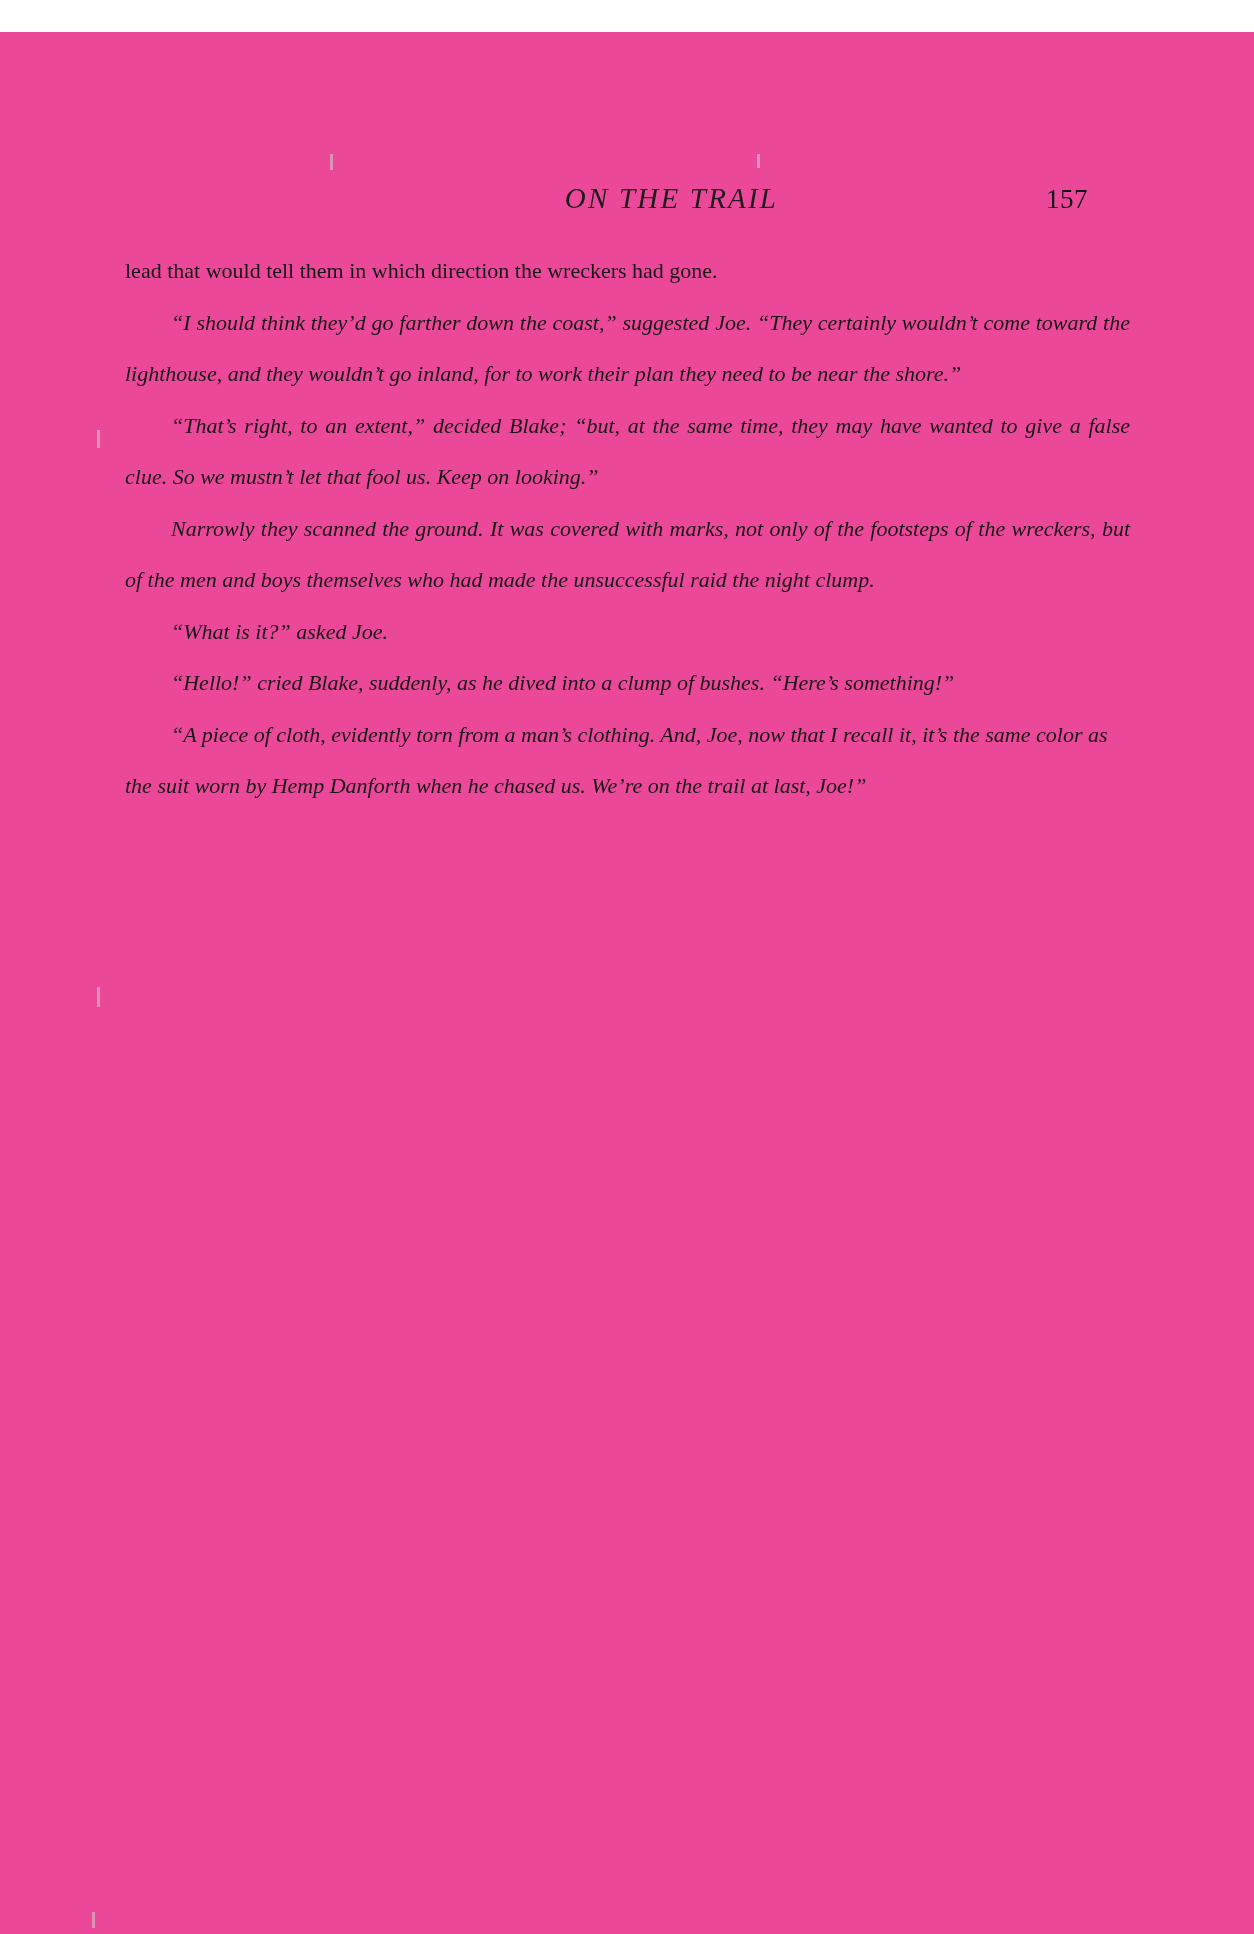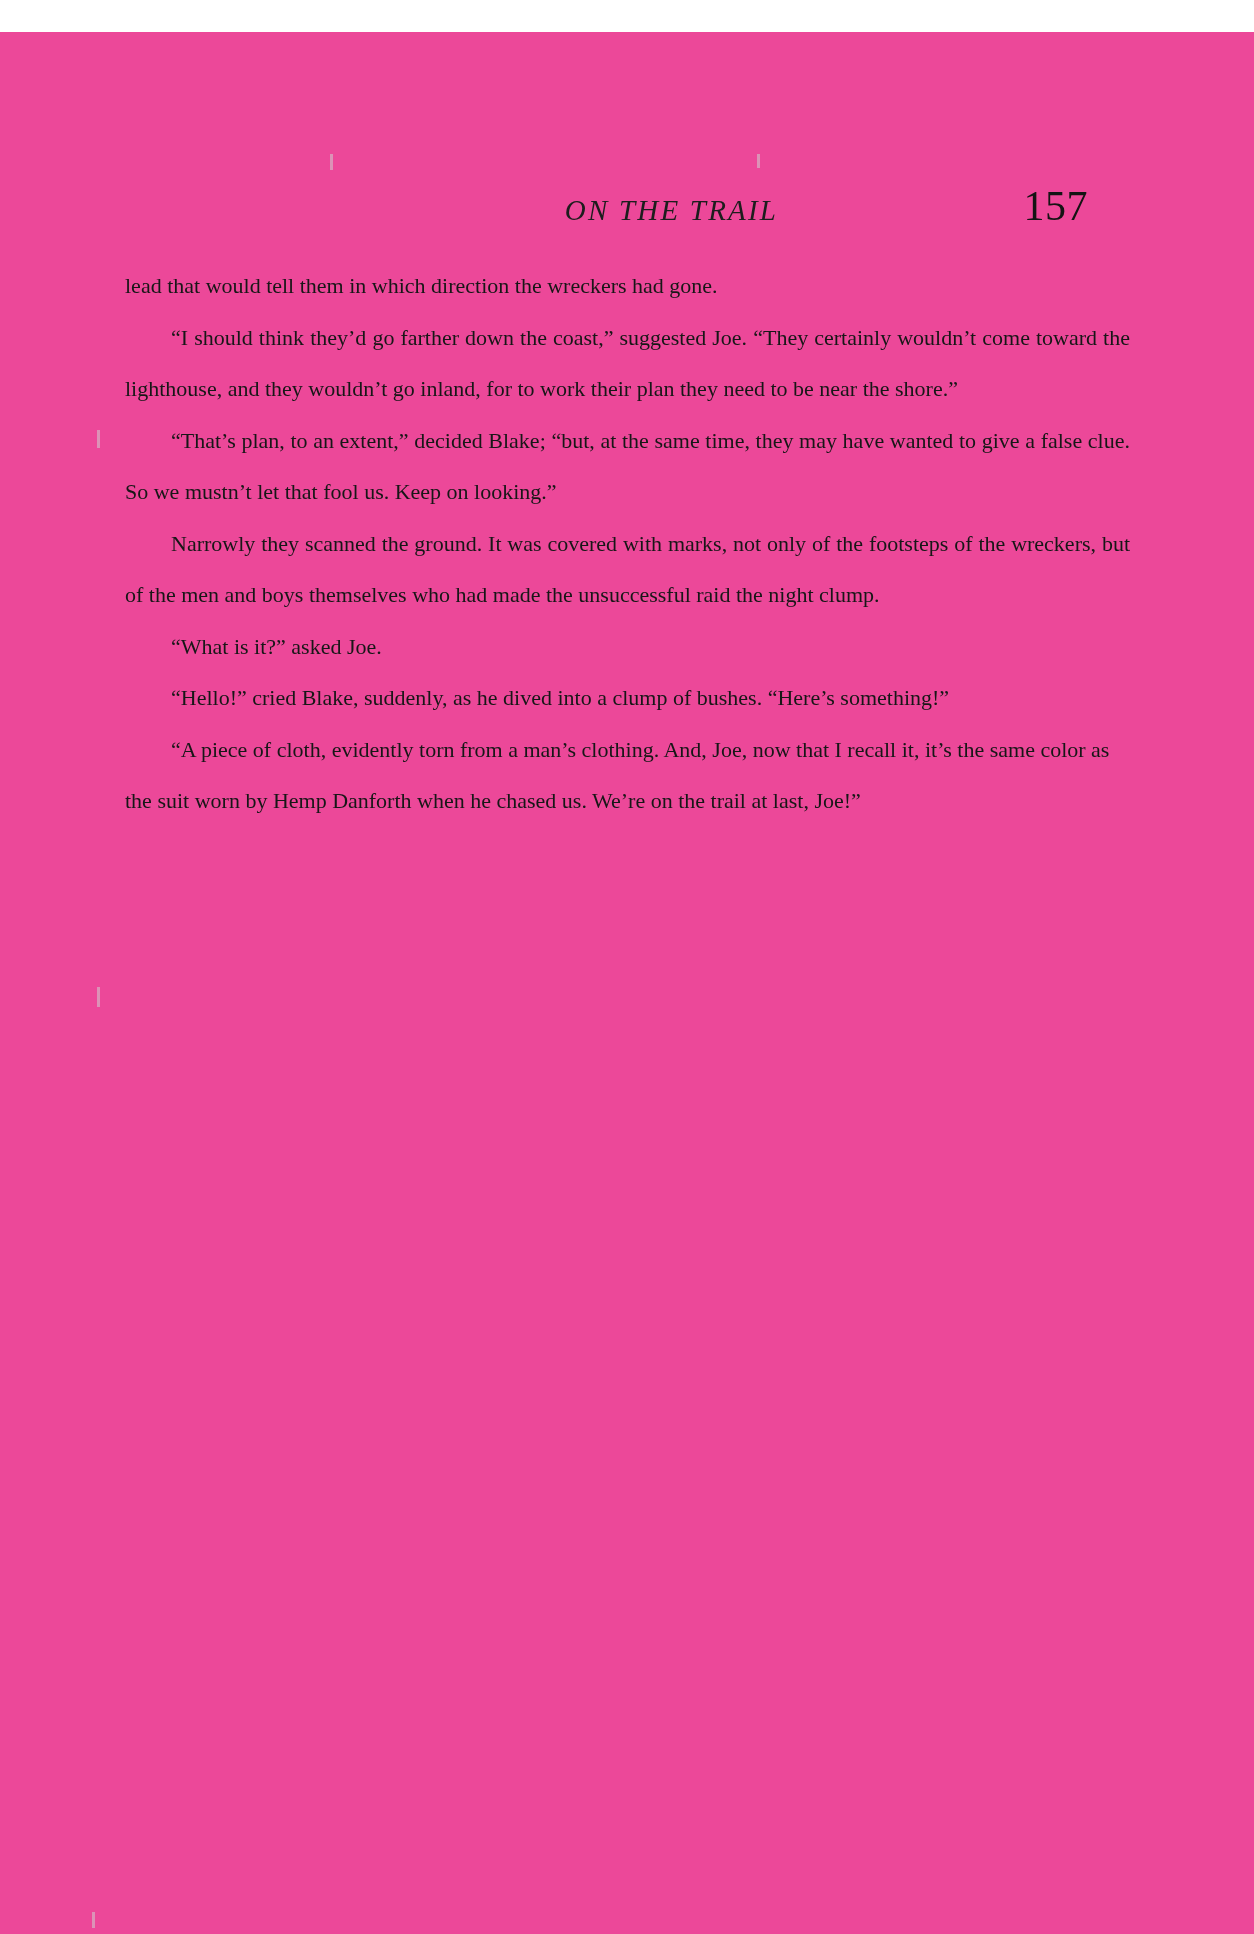--- a/index.html
+++ b/index.html
@@ -42,40 +42,41 @@
     width: 290px;
   }
   .running-head .head-title {
     font-style: italic;
     font-size: 29px;
     letter-spacing: 2.2px;
     color: #1d1d1d;
     white-space: nowrap;
   }
   .running-head .head-folio {
-    font-size: 42px;
+    font-size: 27px;
     letter-spacing: 0.5px;
     color: #141414;
     width: 160px;
     text-align: right;
     padding-right: 42px;
   }
   .body-text {
     font-size: 22px;
     line-height: 51.5px;
     text-align: justify;
     text-justify: inter-word;
     color: #171717;
   }
   .body-text p {
     margin: 0;
     text-indent: 0;
   }
   .body-text p.indent {
     text-indent: 46px;
+    font-style: italic;
   }
   .body-text p.last {
     text-align: left;
   }
   
   .speck {
     position: absolute;
     background: #cfcfcf;
     opacity: 0.55;
   }
@@ -95,21 +96,21 @@
 
     <div class="running-head">
       <span class="head-spacer"></span>
       <span class="head-title">ON THE TRAIL</span>
       <span class="head-folio">157</span>
     </div>
 
     <div class="body-text">
       <p>lead that would tell them in which direction the wreckers had gone.</p>
       <p class="indent">“I should think they’d go farther down the coast,” suggested Joe. “They certainly wouldn’t come toward the lighthouse, and they wouldn’t go inland, for to work their plan they need to be near the shore.”</p>
-      <p class="indent">“That’s plan, to an extent,” decided Blake; “but, at the same time, they may have wanted to give a false clue. So we mustn’t let that fool us. Keep on looking.”</p>
+      <p class="indent">“That’s right, to an extent,” decided Blake; “but, at the same time, they may have wanted to give a false clue. So we mustn’t let that fool us. Keep on looking.”</p>
       <p class="indent">Narrowly they scanned the ground. It was covered with marks, not only of the footsteps of the wreckers, but of the men and boys themselves who had made the unsuccessful raid the night clump.</p>
       <p class="indent">“What is it?” asked Joe.</p>
       <p class="indent">“Hello!” cried Blake, suddenly, as he dived into a clump of bushes. “Here’s something!”</p>
       <p class="indent last">“A piece of cloth, evidently torn from a man’s clothing. And, Joe, now that I recall it, it’s the same color as the suit worn by Hemp Danforth when he chased us. We’re on the trail at last, Joe!”</p>
     </div>
 
   </div>
 </div>
 
 </body></html>

